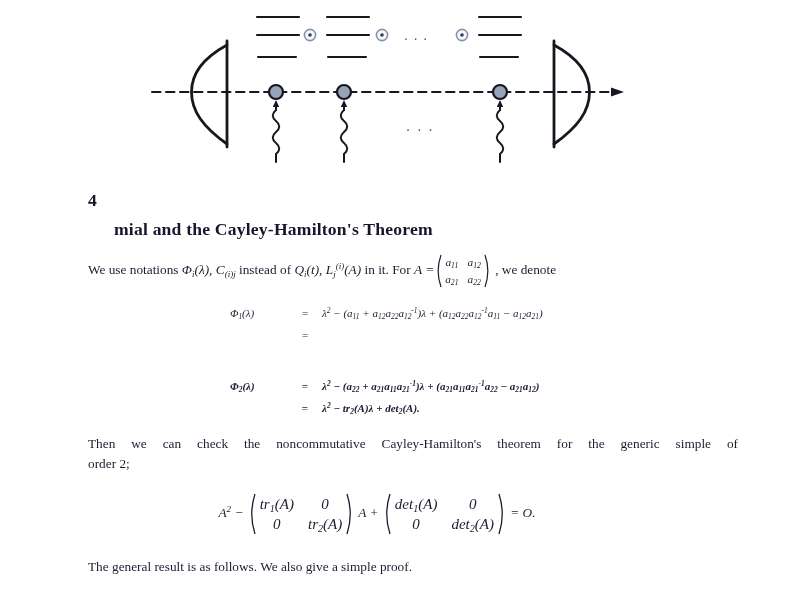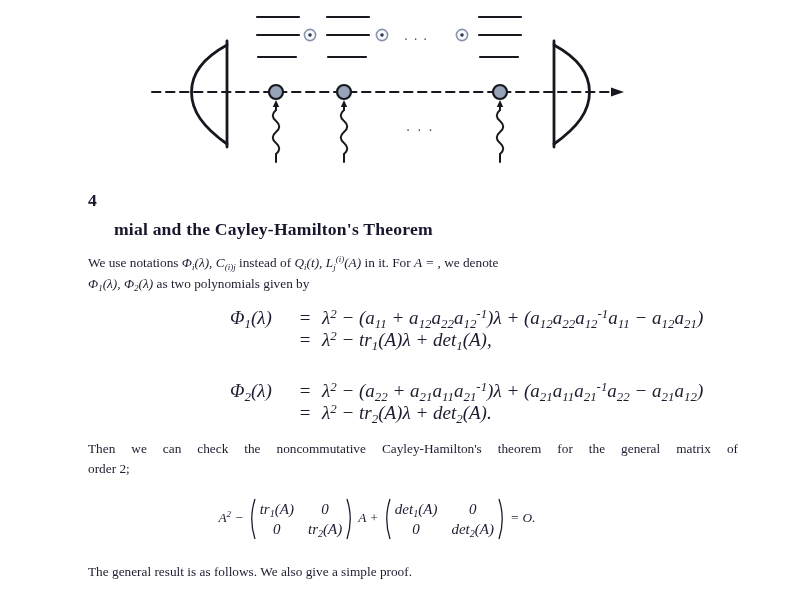--- a/index.html
+++ b/index.html
@@ -31,24 +31,24 @@
   
   .mat { display:inline-flex; align-items:center; vertical-align:middle; font-style:italic; }
   .mat .cells { display:grid; grid-template-columns:auto auto; justify-items:center;
                 align-items:center; }
   .mat.small .cells { font-size:11.3px; line-height:13.5px; column-gap:9px; row-gap:3px; padding:0 3px; }
   .mat.big .cells { font-size:15px; line-height:17px; column-gap:14px; row-gap:3px; padding:0 4px; }
   .mat svg { display:block; }
 
   
   .eqblock { display:grid; grid-template-columns:58px 34px auto; row-gap:1.5px;
-             font-size:19px; line-height:20.5px; font-style:italic; }
+             font-size:11px; line-height:20.5px; font-style:italic; }
   .eqblock .rel { text-align:center; font-style:normal; }
   #eq1 { margin:14px 0 30px 142px; }
-  #eq2 { margin:16px 0 16px 142px; }
+  #eq2 { margin:16px 0 16px 142px;font-weight:bold; }
 
   .mateq { margin:18px 0 4px 0; padding-right:72px; text-align:center;
            font-size:13.3px; font-style:italic; white-space:nowrap; }
 
   .p2line2 { margin-bottom:8px; }
   .p3 { margin-top:21px; }
 </style>
 </head>
 <body>
 
@@ -125,45 +125,55 @@
   </svg>
 
   <div class="content">
 
     <div class="heading">
       <span>4</span>
       <span><br><span>mial and the Cayley-Hamilton's Theorem</span></span>
     </div>
 
 
-    <div class="bodyline mathline"><span class="rm">We use notations </span><span class="it">Φ<sub>i</sub>(λ), C<sub>(i)j</sub></span><span class="rm"> instead of </span><span class="it">Q<sub>i</sub>(t), L<sub>j</sub><sup>(i)</sup>(A)</span><span class="rm"> in it.  For </span><span class="it">A =</span><span class="rm"> , we denote</span>
-    </div>
-
-    <div class="bodyline mathline"><span class="it">Φ<sub>1</sub>(λ), Φ<sub>2</sub>(λ)</span><span class="rm"> as two polynomials given by</span>
-    </div>
+    <div class="bodyline mathline"><span class="rm">We use notations </span><span class="it">Φ<sub>i</sub>(λ), C<sub>(i)j</sub></span><span class="rm"> instead of </span><span class="it">Q<sub>i</sub>(t), L<sub>j</sub><sup>(i)</sup>(A)</span><span class="rm"> in it.  For </span><span class="it">A =</span><span class="mat small">
+        <svg width="8" height="36" viewBox="0 0 8 36">
+            <path d="M7 2 Q1.3 18 7 34" stroke="#1c1c30" fill="none" stroke-width="1.2"></path>
+          </svg>
+        <span class="cells">
+          <span>a<sub>11</sub></span>
+          <span>a<sub>12</sub></span>
+          <span>a<sub>21</sub></span>
+          <span>a<sub>22</sub></span>
+        </span>
+        <svg width="8" height="36" viewBox="0 0 8 36">
+            <path d="M1 2 Q6.7 18 1 34" stroke="#1c1c30" fill="none" stroke-width="1.2"></path>
+          </svg>
+      </span><span class="rm"> , we denote</span>
+    </div>
+
 
     <div class="eqblock" id="eq1">
       <span class="lhs">Φ<sub>1</sub>(λ)</span>
       <span class="rel">=</span>
       <span class="rhs">λ<sup>2</sup> − (a<sub>11</sub> + a<sub>12</sub>a<sub>22</sub>a<sub>12</sub><sup>-1</sup>)λ + (a<sub>12</sub>a<sub>22</sub>a<sub>12</sub><sup>-1</sup>a<sub>11</sub> − a<sub>12</sub>a<sub>21</sub>)</span>
       <span></span>
       <span class="rel">=</span>
-      <span class="rhs">λ<sup>2</sup> − tr<sub>1</sub>(A)λ + det<sub>1</sub>(A),</span>
     </div>
 
     <div class="eqblock" id="eq2">
       <span class="lhs">Φ<sub>2</sub>(λ)</span>
       <span class="rel">=</span>
       <span class="rhs">λ<sup>2</sup> − (a<sub>22</sub> + a<sub>21</sub>a<sub>11</sub>a<sub>21</sub><sup>-1</sup>)λ + (a<sub>21</sub>a<sub>11</sub>a<sub>21</sub><sup>-1</sup>a<sub>22</sub> − a<sub>21</sub>a<sub>12</sub>)</span>
       <span></span>
       <span class="rel">=</span>
       <span class="rhs">λ<sup>2</sup> − tr<sub>2</sub>(A)λ + det<sub>2</sub>(A).</span>
     </div>
 
-    <div class="bodyline jline">Then we can check the noncommutative Cayley-Hamilton's theorem for the general matrix of</div>
+    <div class="bodyline jline">Then we can check the noncommutative Cayley-Hamilton's theorem for the generic simple of</div>
     <div class="bodyline p2line2">order 2;</div>
 
     <div class="mateq"><span>A<sup>2</sup> − </span><span class="mat big">
         <svg width="9" height="44" viewBox="0 0 9 44">
             <path d="M8 2 Q1.5 22 8 42" stroke="#1c1c30" fill="none" stroke-width="1.3"></path>
           </svg>
         <span class="cells">
           <span>tr<sub>1</sub>(A)</span>
           <span>0</span>
           <span>0</span>

